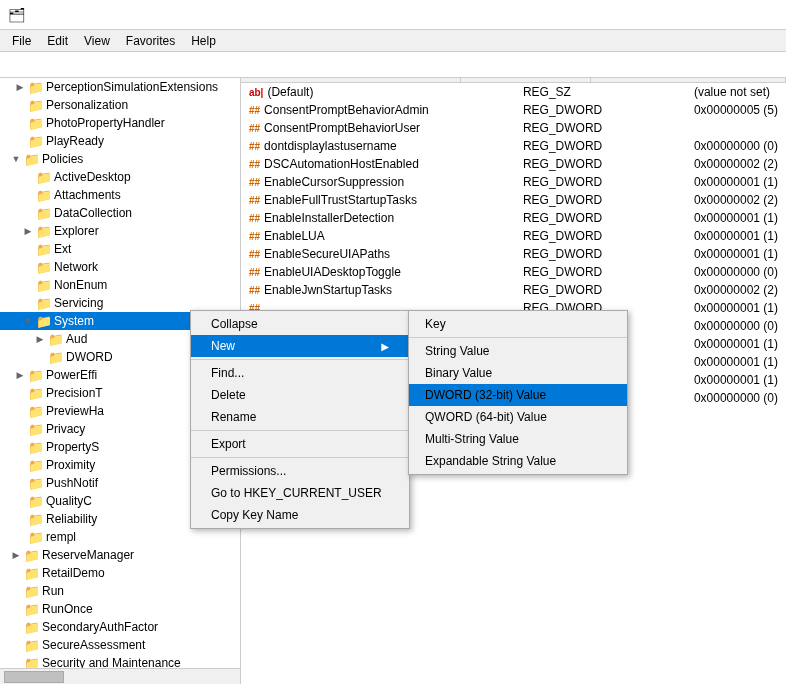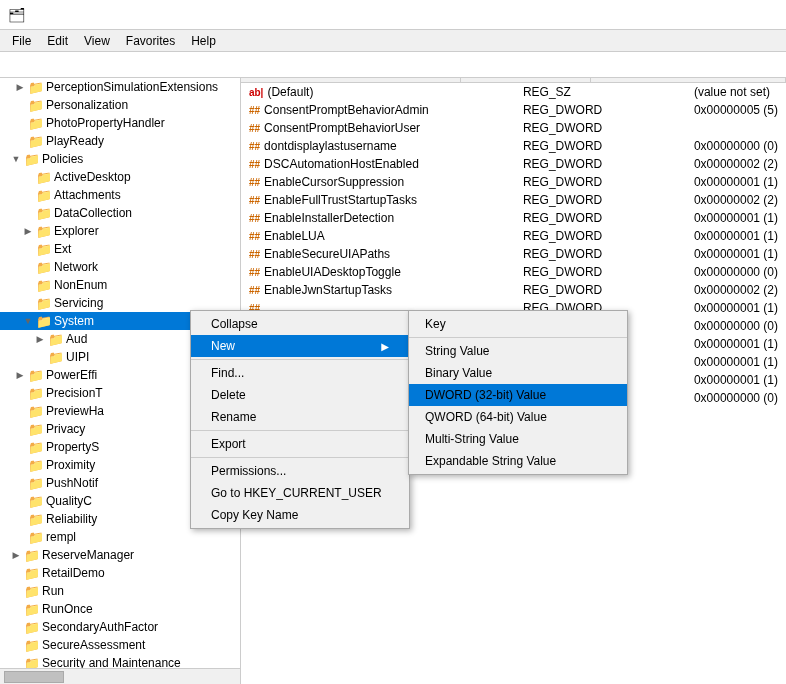--- a/index.html
+++ b/index.html
@@ -207,21 +207,21 @@
             <span class="folder-yellow">📁</span>
           </span>
           <span class="tree-label">Aud</span>
         </div>
         <div class="tree-item">
           <span class="tree-indent" style="width: 32px; display: inline-block;"></span>
           <span class="tree-toggle"></span>
           <span class="tree-folder-icon">
             <span class="folder-yellow">📁</span>
           </span>
-          <span class="tree-label">UIPI</span>
+          <span class="tree-label">DWORD</span>
         </div>
         <div class="tree-item">
           <span class="tree-indent" style="width: 12px; display: inline-block;"></span>
           <span class="tree-toggle">▶</span>
           <span class="tree-folder-icon">
             <span class="folder-yellow">📁</span>
           </span>
           <span class="tree-label">PowerEffi</span>
         </div>
         <div class="tree-item">

